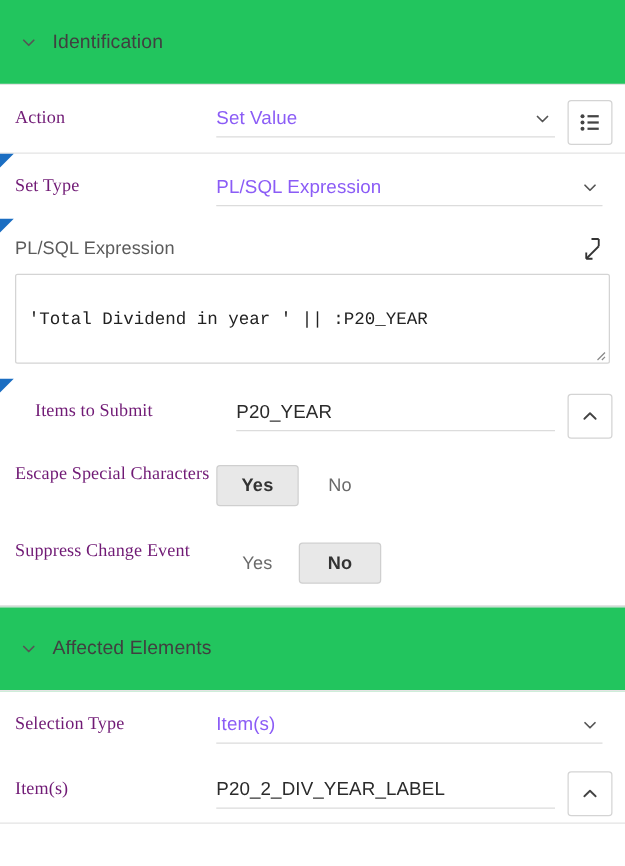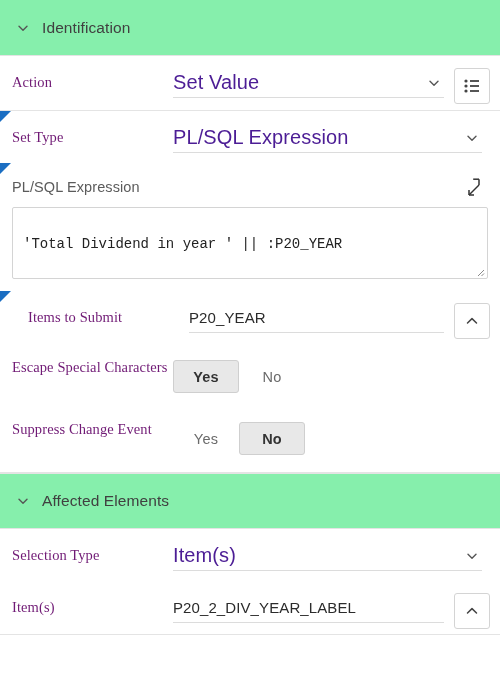--- a/index.html
+++ b/index.html
@@ -15,22 +15,22 @@
   .panel {
     width: 500px;
     height: 693px;
     background: #ffffff;
     overflow: hidden;
     position: relative;
   }
 
   
   .section-header {
-    height: 56px;
-    background: #86efac;
+    height: 68px;
+    background: #22c55e;
     border-top: 1px solid #e4e4e4;
     border-bottom: 1px solid #e4e4e4;
     display: flex;
     align-items: center;
     padding-left: 14px;
     cursor: pointer;
   }
   .section-header.first { border-top: none; }
 
   .chev-toggle {
@@ -95,22 +95,22 @@
     flex: 1 1 auto;
     min-width: 0;
     border-bottom: 1px solid #dcdcdc;
     height: 30px;
     display: flex;
     align-items: center;
     padding-right: 26px;
     cursor: pointer;
   }
   .select-value {
-    font-size: 20px;
-    color: #4c1d95;
+    font-size: 15px;
+    color: #8b5cf6;
     white-space: nowrap;
     overflow: hidden;
     text-overflow: ellipsis;
     letter-spacing: .1px;
   }
   .select-arrow {
     position: absolute;
     right: 2px;
     top: 50%;
     transform: translateY(-50%);

